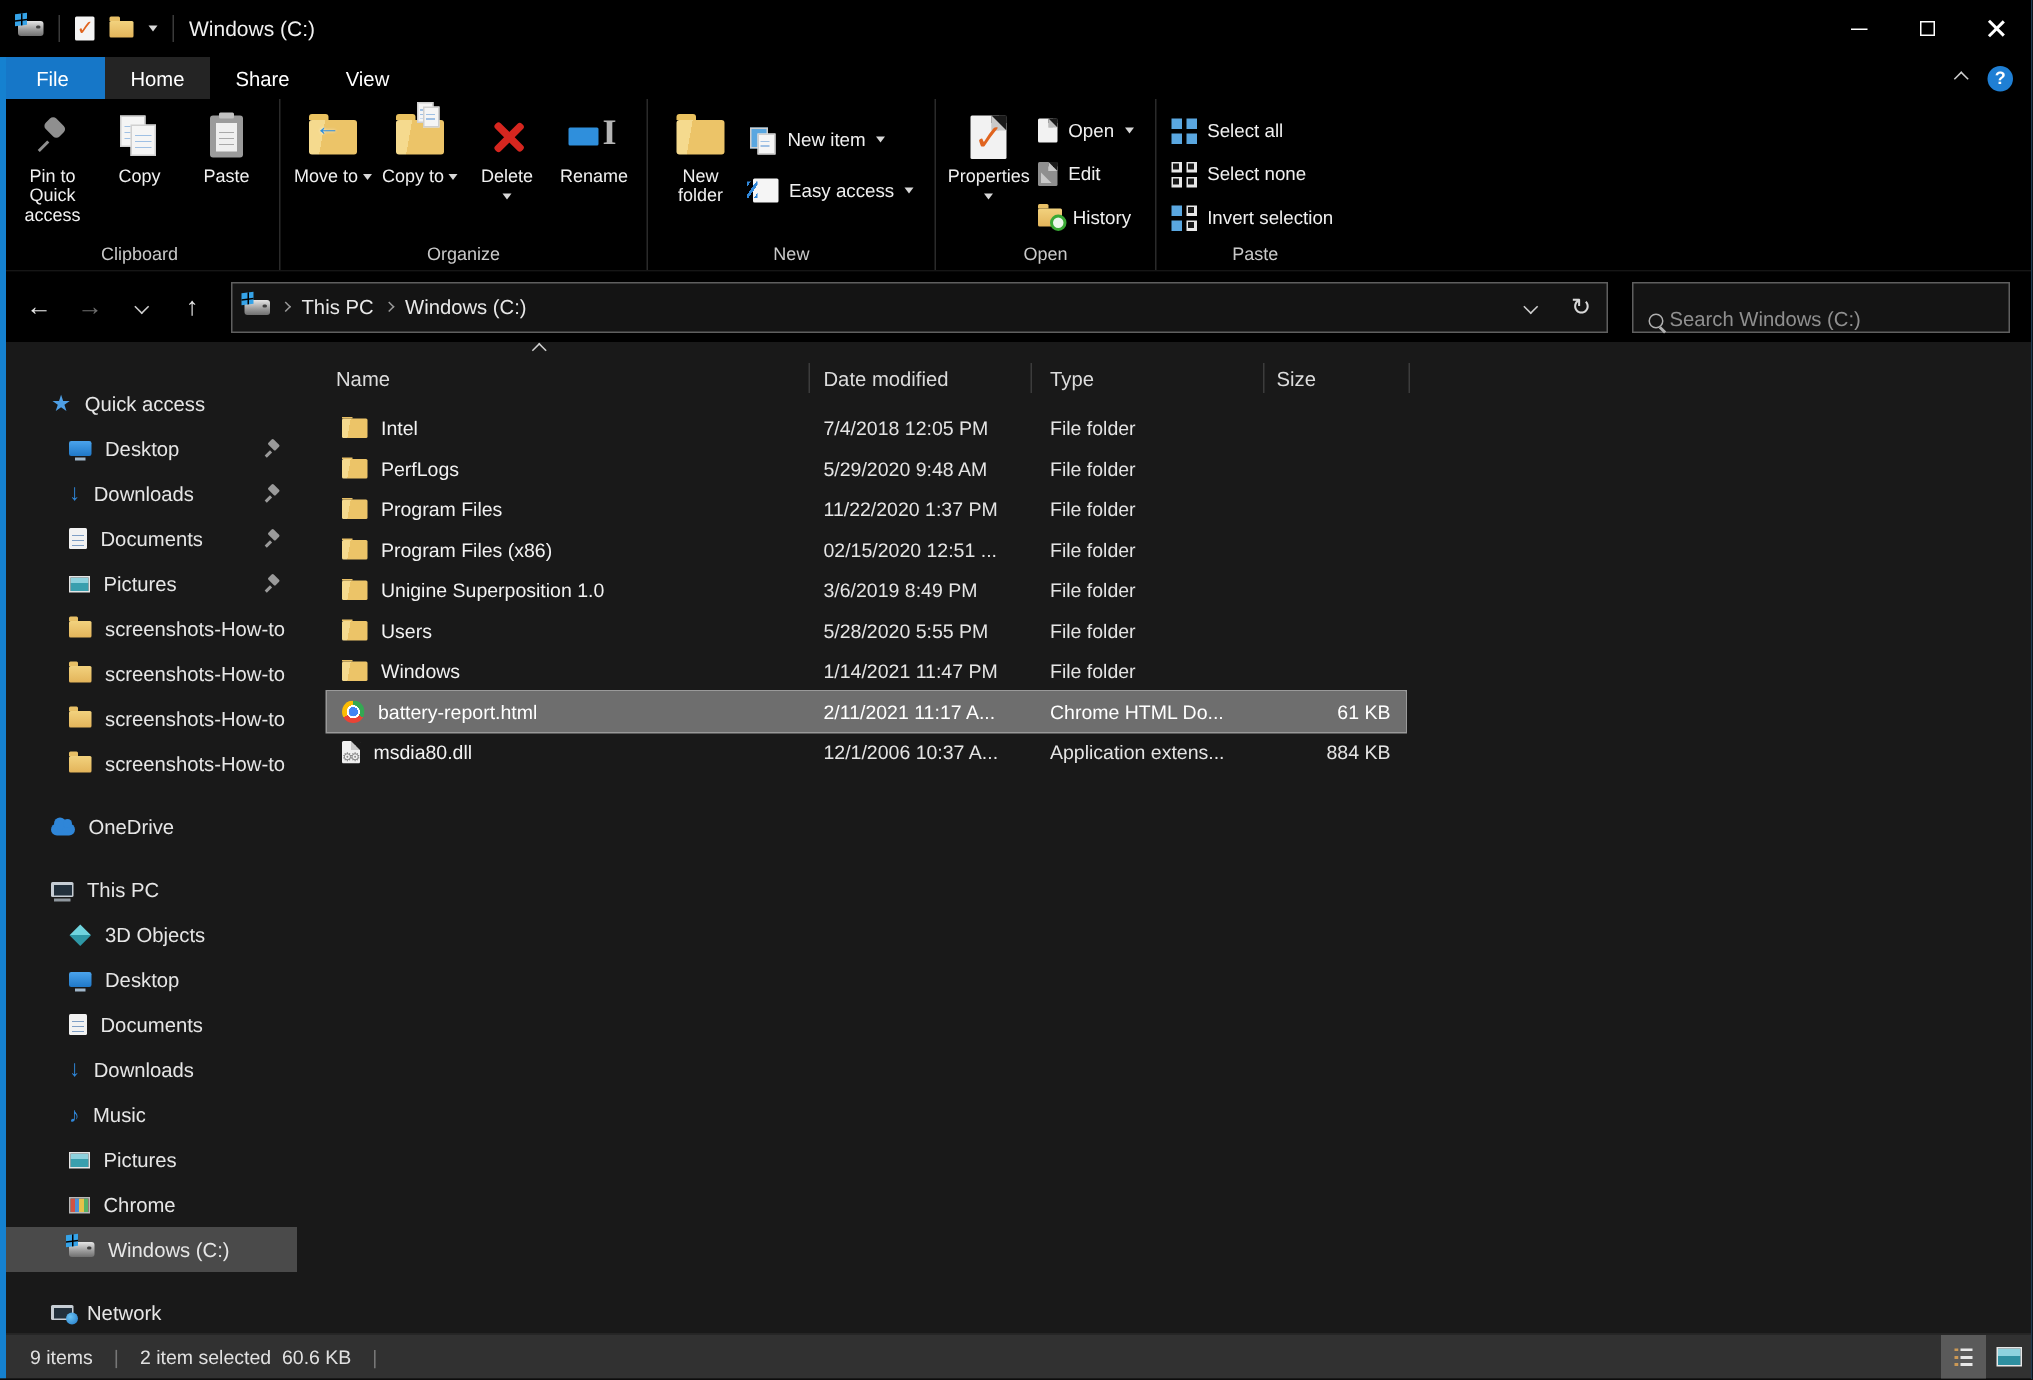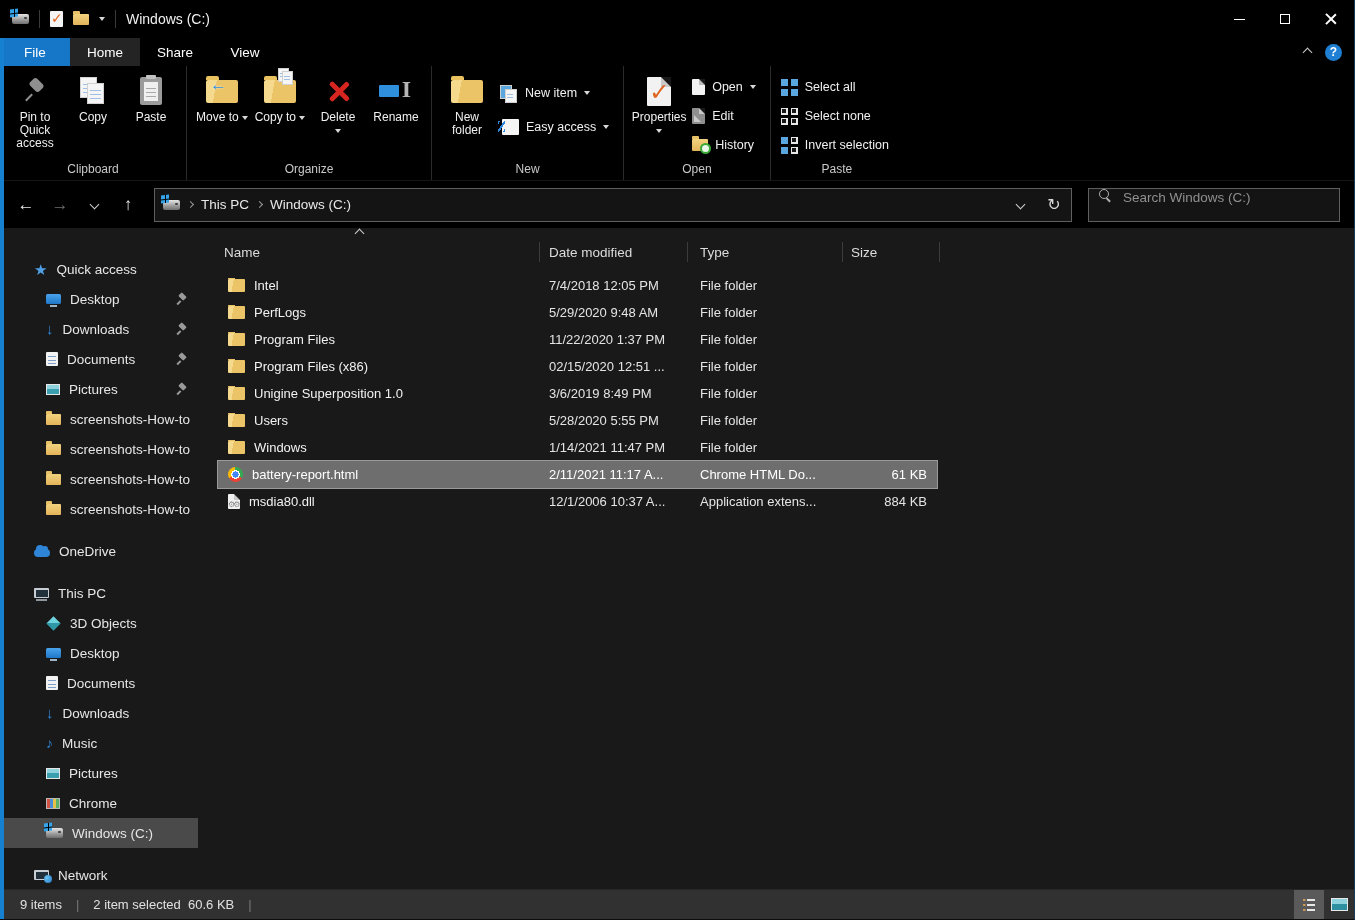--- a/index.html
+++ b/index.html
@@ -142,21 +142,21 @@
     linear-gradient(#e8e8e8,#e8e8e8) 10px 10px/7px 7px;background-repeat:no-repeat;}
 
   
   .addressrow{position:absolute;left:0;top:181px;right:0;height:47px;background:#000;display:flex;align-items:center;padding:0 14px 0 10px;gap:2px;color:#e8e8e8;}
   .navbtn{width:32px;height:32px;display:flex;align-items:center;justify-content:center;font-size:17px;}
   .navbtn.disabled{color:#6e6e6e;}
   .addrbox{height:34px;border:1px solid #5f5f5f;background:#141414;display:flex;align-items:center;flex:1;margin-left:8px;padding-left:8px;font-size:13.5px;}
   .addrbox .seg{padding:0 8px;display:flex;align-items:center;height:100%;}
   .addr-right{margin-left:auto;display:flex;align-items:center;}
   .addr-btn{width:34px;height:32px;display:flex;align-items:center;justify-content:center;font-size:16px;color:#d8d8d8;}
-  .searchbox{width:252px;height:34px;border:1px solid #5f5f5f;background:#141414;display:flex;align-items:flex-start;margin-left:14px;padding:0 10px;gap:10px;}
+  .searchbox{width:252px;height:34px;border:1px solid #5f5f5f;background:#141414;display:flex;align-items:flex-end;margin-left:14px;padding:0 10px;}
   .searchbox input{background:transparent;border:none;outline:none;color:#c8c8c8;font-size:13.5px;width:100%;}
   .searchbox input::placeholder{color:#8f8f8f;}
   .mag{position:relative;width:12px;height:12px;flex:0 0 auto;}
   .mag::before{content:"";position:absolute;left:0;top:0;width:8px;height:8px;border:1.5px solid #b0b0b0;border-radius:50%;}
   .mag::after{content:"";position:absolute;right:0px;bottom:0px;width:5px;height:1.5px;background:#b0b0b0;transform:rotate(45deg);}
 
   
   .content{position:absolute;left:0;top:228px;right:0;bottom:30px;display:flex;}
   .sidebar{width:198px;flex:0 0 198px;padding-top:26px;overflow:hidden;}
   .sb-item{height:30px;display:flex;align-items:center;gap:9px;color:#e6e6e6;font-size:13.5px;white-space:nowrap;overflow:hidden;position:relative;}

